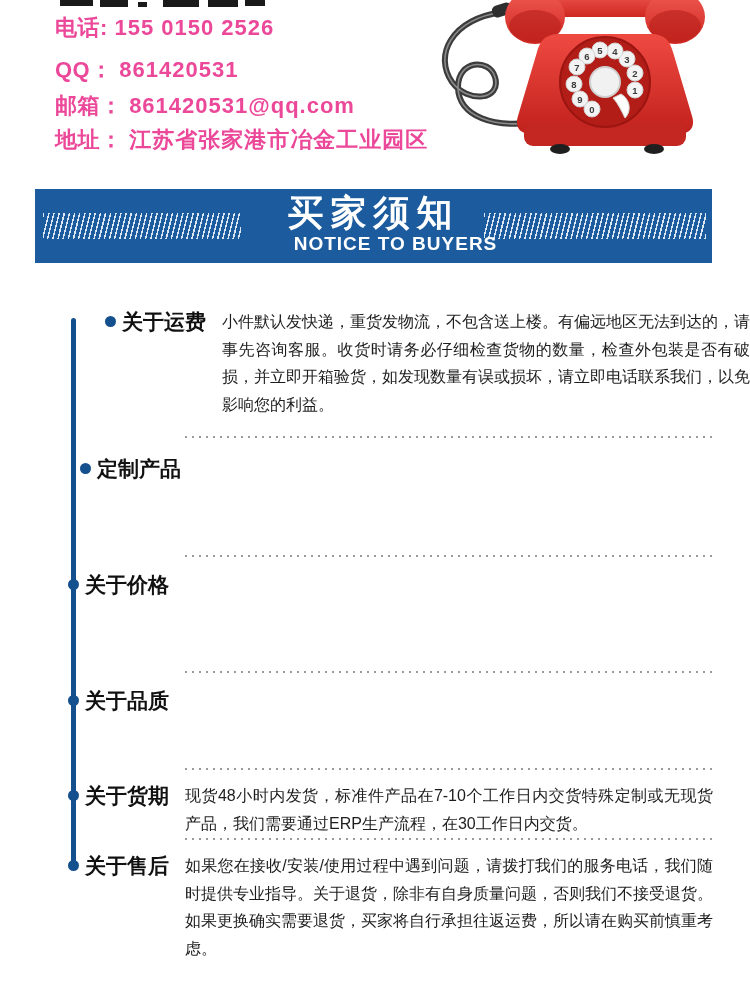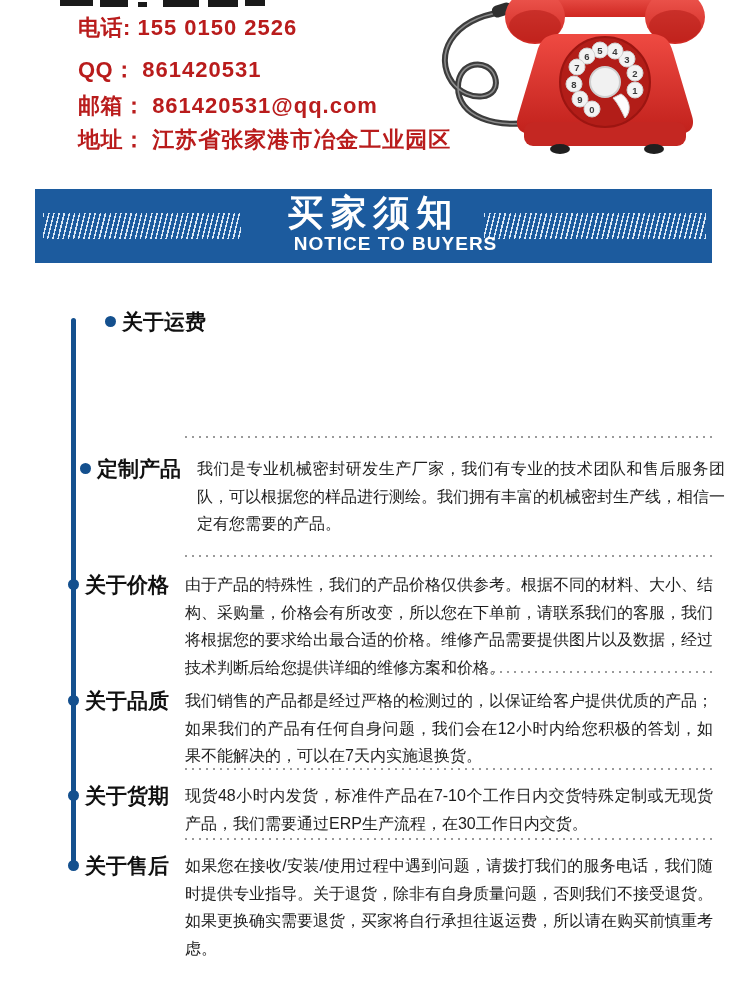--- a/index.html
+++ b/index.html
@@ -2,22 +2,22 @@
 <html><head>
 <meta charset="utf-8">
 <style>
   html,body{margin:0;padding:0;background:#fff;}
   .page{
     position:relative;width:750px;height:1002px;overflow:hidden;background:#fff;
     font-family:"Liberation Sans","DejaVu Sans",sans-serif;
   }
   
   .clip-frag{position:absolute;background:#1a1a1a;}
-  .contact-row{position:absolute;left:78px;white-space:nowrap;
-    font-size:22px;font-weight:700;color:#b91c1c;letter-spacing:.5px;}
+  .contact-row{position:absolute;left:55px;white-space:nowrap;
+    font-size:22px;font-weight:700;color:#ec4899;letter-spacing:.5px;}
   .contact-row .val{font-weight:700;letter-spacing:1px;}
   
   .phone-wrap{position:absolute;left:432px;top:-10px;width:300px;height:172px;}
   
   .banner{position:absolute;left:35px;top:189px;width:677px;height:74px;text-align:center;}
   .hatch{position:absolute;top:24px;height:26px;
     background:repeating-linear-gradient(104deg,#d9e7f5 0,#d9e7f5 1.5px,rgba(0,0,0,0) 1.5px,rgba(0,0,0,0) 5px);}
   .hatch.left{left:8px;width:198px;}
   .hatch.right{right:6px;width:222px;}
   .banner-title{position:relative;margin:4px 0 0;color:#fff;font-size:36px;font-weight:700;
@@ -137,38 +137,36 @@
     <h2 class="banner-title">买家须知</h2>
     <p class="banner-sub">NOTICE TO BUYERS</p>
   </div>
 
   <div class="timeline" id="timeline-line" style="background: rgb(20, 80, 142); top: 318px; height: 548px;"></div>
 
   <div id="notice-items">
     <div class="notice-item" style="top: 308px; margin-left: 37px;">
       <span class="bullet" style="background: rgb(20, 80, 142);"></span>
       <h3 class="item-heading">关于运费</h3>
+      <p class="item-text">小件默认发快递，重货发物流，不包含送上楼。有偏远地区无法到达的，请事先咨询客服。收货时请务必仔细检查货物的数量，检查外包装是否有破损，并立即开箱验货，如发现数量有误或损坏，请立即电话联系我们，以免影响您的利益。</p>
     </div>
 
     <div class="notice-item" style="top: 455px; margin-left: 12px;">
       <span class="bullet" style="background: rgb(20, 80, 142);"></span>
       <h3 class="item-heading">定制产品</h3>
-      <p class="item-text">我们是专业机械密封研发生产厂家，我们有专业的技术团队和售后服务团队，可以根据您的样品进行测绘。我们拥有丰富的机械密封生产线，相信一定有您需要的产品。</p>
     </div>
 
     <div class="notice-item" style="top: 571px;">
       <span class="bullet" style="background: rgb(20, 80, 142);"></span>
       <h3 class="item-heading">关于价格</h3>
-      <p class="item-text">由于产品的特殊性，我们的产品价格仅供参考。根据不同的材料、大小、结构、采购量，价格会有所改变，所以您在下单前，请联系我们的客服，我们将根据您的要求给出最合适的价格。维修产品需要提供图片以及数据，经过技术判断后给您提供详细的维修方案和价格。</p>
     </div>
 
     <div class="notice-item" style="top: 687px;">
       <span class="bullet" style="background: rgb(20, 80, 142);"></span>
       <h3 class="item-heading">关于品质</h3>
-      <p class="item-text">我们销售的产品都是经过严格的检测过的，以保证给客户提供优质的产品；如果我们的产品有任何自身问题，我们会在12小时内给您积极的答划，如果不能解决的，可以在7天内实施退换货。</p>
     </div>
 
     <div class="notice-item" style="top: 782px;">
       <span class="bullet" style="background: rgb(20, 80, 142);"></span>
       <h3 class="item-heading">关于货期</h3>
       <p class="item-text">现货48小时内发货，标准件产品在7-10个工作日内交货特殊定制或无现货产品，我们需要通过ERP生产流程，在30工作日内交货。</p>
     </div>
 
     <div class="notice-item" style="top: 852px;">
       <span class="bullet" style="background: rgb(20, 80, 142);"></span>

